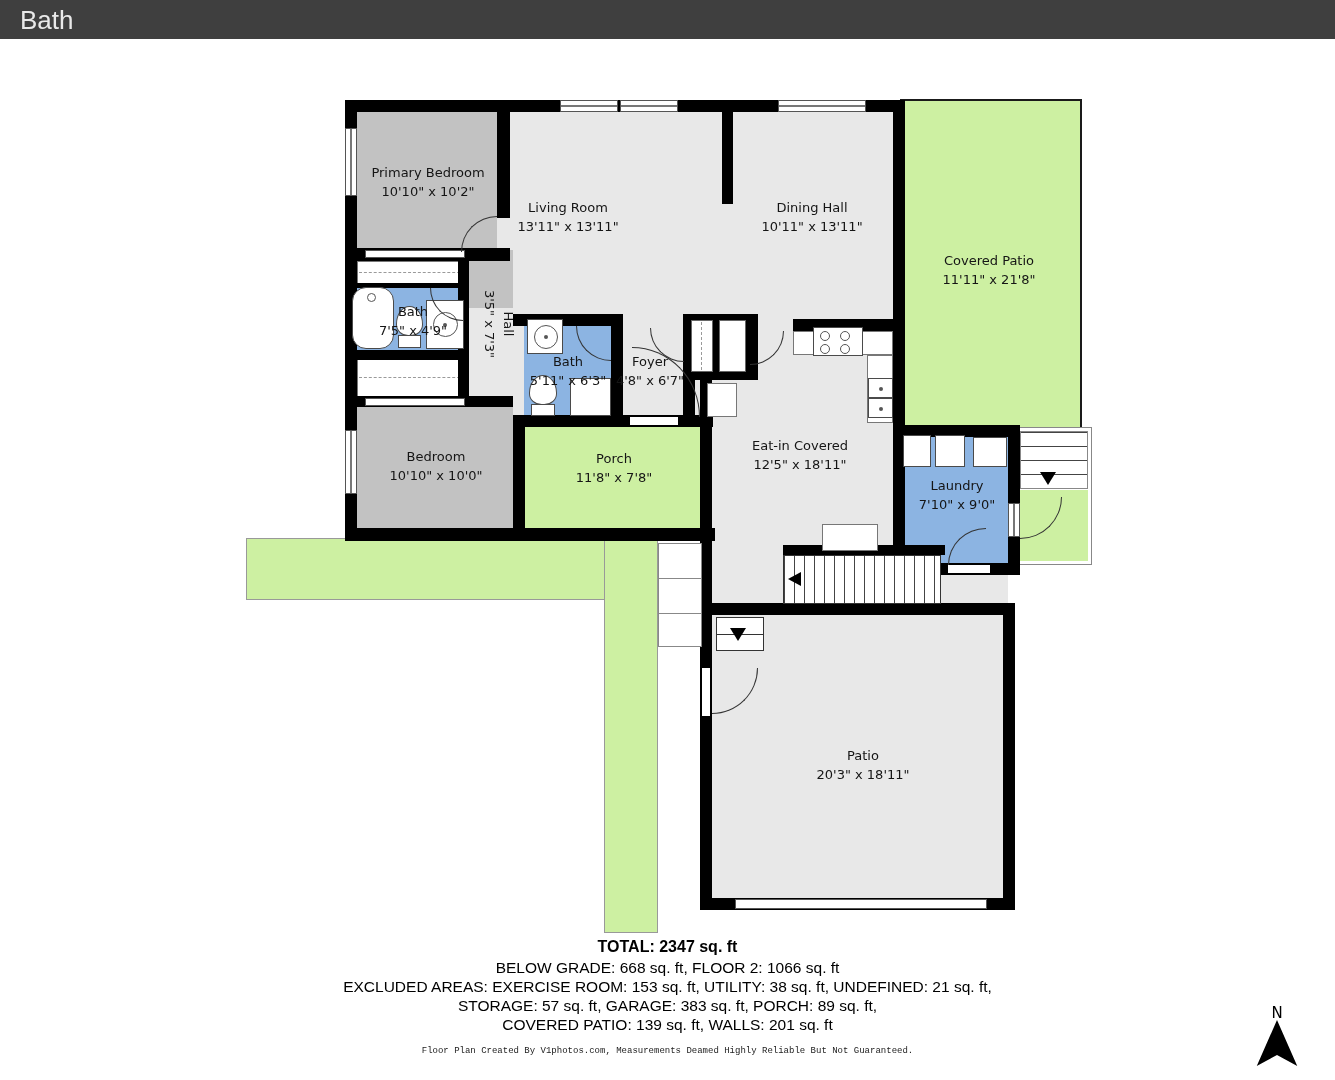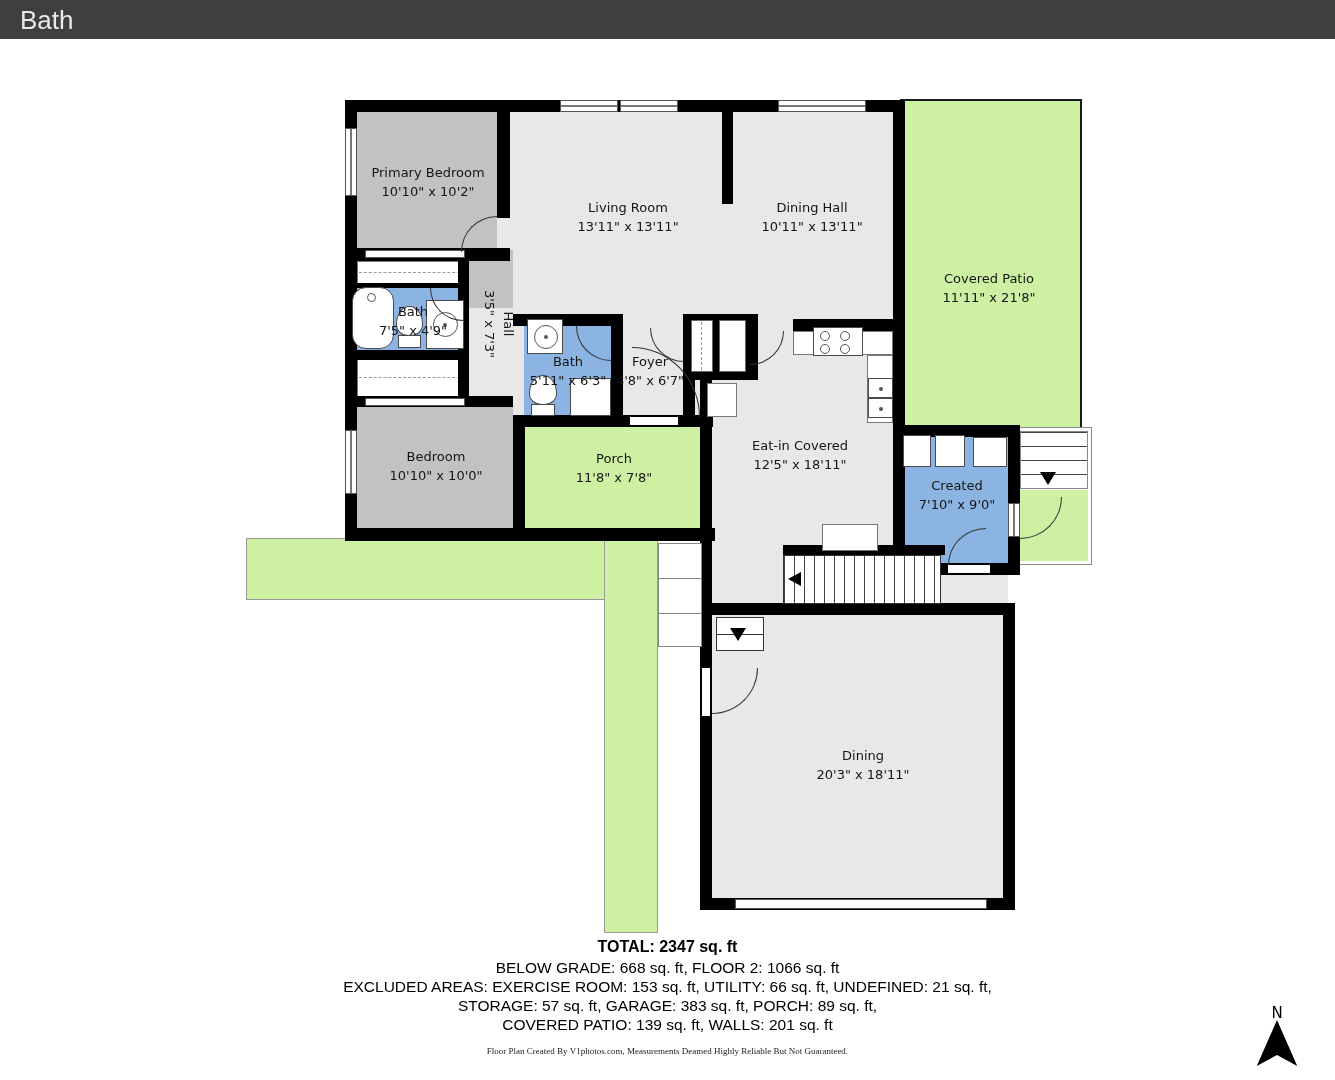--- a/index.html
+++ b/index.html
@@ -42,21 +42,21 @@
   .sinkdot{position:absolute;width:4px;height:4px;background:#555;border-radius:50%;}
   .toilet{position:absolute;}
   .toilet .bowl{position:absolute;left:0;top:0;width:100%;height:72%;background:#fff;border:1px solid #4a4a4a;
                 border-radius:50% 50% 45% 45%/60% 60% 38% 38%;box-sizing:border-box;}
   .toilet .tank{position:absolute;left:8%;bottom:0;width:84%;height:30%;background:#fff;border:1px solid #4a4a4a;box-sizing:border-box;}
   
   .sumline{position:absolute;left:0;width:1335px;text-align:center;
            font-family:"Liberation Sans",sans-serif;font-size:15.5px;color:#000;}
   .sumline.b{font-weight:bold;font-size:16px;}
   #credit{position:absolute;left:0;width:1335px;text-align:center;top:1046px;
-          font-size:9px;color:#222;font-family:Liberation Serif, serif;}
+          font-size:9px;color:#222;font-family:Liberation Mono, monospace;}
   
   #compass-n{position:absolute;left:1277px;top:1004px;transform:translateX(-50%);
              font-size:15px;color:#000;}
   #compass-arrow{position:absolute;left:1255px;top:1020px;width:44px;height:46px;background:#000;
                  clip-path:polygon(50% 0%,96% 100%,50% 76%,4% 100%);}
 </style>
 </head>
 <body>
 
 <div id="hdr">
@@ -204,29 +204,29 @@
   <div class="arc bl" style="left:650px;top:328px;width:34px;height:34px"></div>
   <div class="arc br" style="left:750px;top:331px;width:34px;height:34px"></div>
   <div class="arc br" style="left:1020px;top:497px;width:42px;height:42px"></div>
   <div class="arc tl" style="left:948px;top:528px;width:38px;height:37px"></div>
   <div class="arc br" style="left:712px;top:668px;width:46px;height:46px"></div>
 
   <div class="rlabel" style="left:428px;top:183px">
     <div>Primary Bedroom</div>
       <div>10'10" x 10'2"</div>
   </div>
-  <div class="rlabel" style="left:628px;top:218px">
+  <div class="rlabel" style="left:568px;top:218px">
     <div>Living Room</div>
       <div>13'11" x 13'11"</div>
   </div>
   <div class="rlabel" style="left:812px;top:218px">
     <div>Dining Hall</div>
       <div>10'11" x 13'11"</div>
   </div>
-  <div class="rlabel" style="left:989px;top:289px">
+  <div class="rlabel" style="left:989px;top:271px">
     <div>Covered Patio</div>
       <div>11'11" x 21'8"</div>
   </div>
   <div class="rlabel" style="left:413px;top:322px">
     <div>Bath</div>
       <div>7'5" x 4'9"</div>
   </div>
   <div class="rlabel rot" style="left:498px;top:324px">
     <div>Hall</div>
       <div>3'5" x 7'3"</div>
@@ -245,33 +245,33 @@
   </div>
   <div class="rlabel" style="left:436px;top:467px">
     <div>Bedroom</div>
       <div>10'10" x 10'0"</div>
   </div>
   <div class="rlabel" style="left:614px;top:469px">
     <div>Porch</div>
       <div>11'8" x 7'8"</div>
   </div>
   <div class="rlabel" style="left:957px;top:496px">
-    <div>Created</div>
+    <div>Laundry</div>
       <div>7'10" x 9'0"</div>
   </div>
   <div class="rlabel" style="left:863px;top:766px">
-    <div>Dining</div>
+    <div>Patio</div>
       <div>20'3" x 18'11"</div>
   </div>
 </div>
 
 <div>
   <div class="sumline b" style="top:938px">TOTAL: 2347 sq. ft</div>
   <div class="sumline" style="top:959px">BELOW GRADE: 668 sq. ft, FLOOR 2: 1066 sq. ft</div>
-  <div class="sumline" style="top:978px">EXCLUDED AREAS: EXERCISE ROOM: 153 sq. ft, UTILITY: 66 sq. ft, UNDEFINED: 21 sq. ft,</div>
+  <div class="sumline" style="top:978px">EXCLUDED AREAS: EXERCISE ROOM: 153 sq. ft, UTILITY: 38 sq. ft, UNDEFINED: 21 sq. ft,</div>
   <div class="sumline" style="top:997px">STORAGE: 57 sq. ft, GARAGE: 383 sq. ft, PORCH: 89 sq. ft,</div>
   <div class="sumline" style="top:1016px">COVERED PATIO: 139 sq. ft, WALLS: 201 sq. ft</div>
 </div>
 <div id="credit">Floor Plan Created By V1photos.com, Measurements Deamed Highly Reliable But Not Guaranteed.</div>
 
 <div>
   <div id="compass-n">N</div>
   <div id="compass-arrow"></div>
 </div>
 

